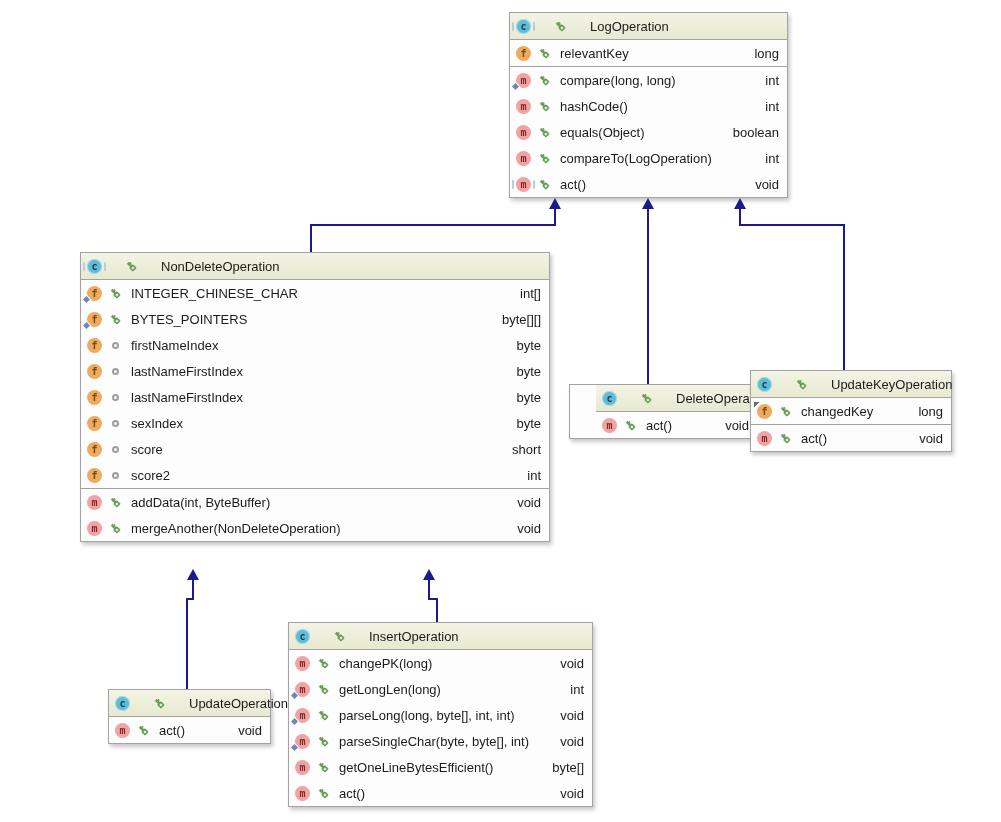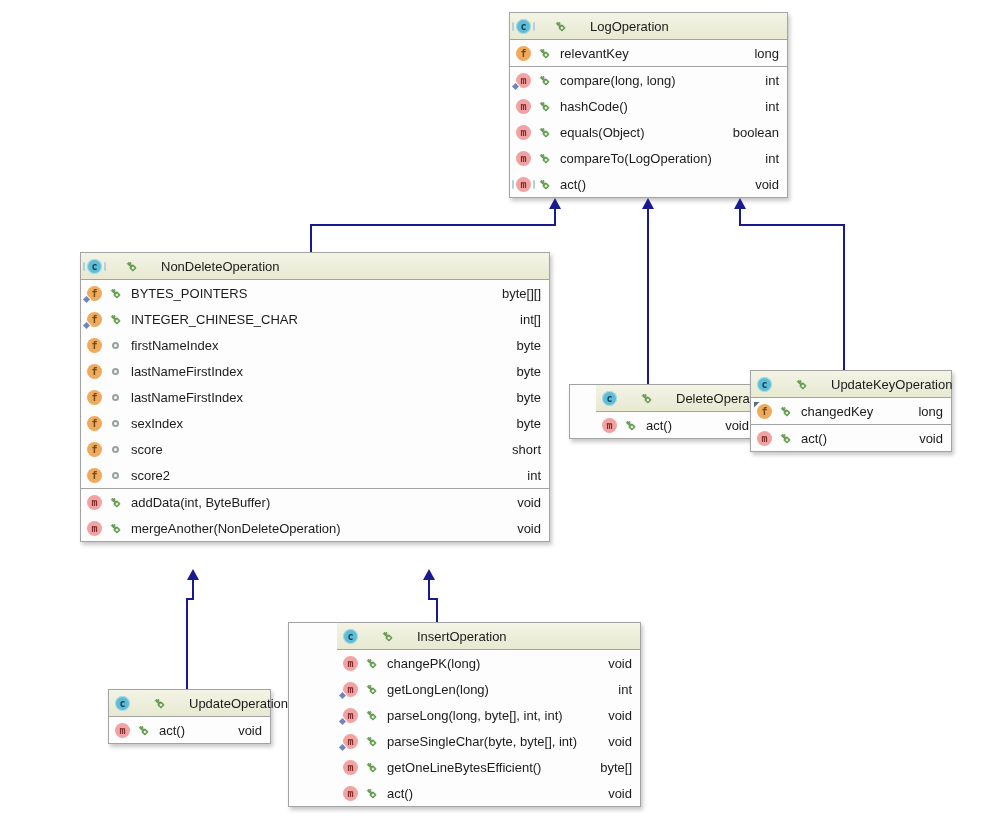--- a/index.html
+++ b/index.html
@@ -152,37 +152,37 @@
       <span class="title">NonDeleteOperation</span>
     </div>
     <div class="row">
       <span class="iwrap">
           <span class="dot f"></span>
           <span class="ov-st"></span>
         </span>
       <svg class="vis" width="11" height="11" viewBox="0 0 11 11">
           <use href="#keyicon"></use>
         </svg>
+      <span class="name">INTEGER_CHINESE_CHAR</span>
+      <span class="type">int[]</span>
+    </div>
+    <div class="row">
+      <span class="iwrap">
+          <span class="dot f"></span>
+          <span class="ov-st"></span>
+        </span>
+      <svg class="vis" width="11" height="11" viewBox="0 0 11 11">
+          <use href="#keyicon"></use>
+        </svg>
       <span class="name">BYTES_POINTERS</span>
       <span class="type">byte[][]</span>
     </div>
     <div class="row">
       <span class="iwrap">
           <span class="dot f"></span>
-          <span class="ov-st"></span>
-        </span>
-      <svg class="vis" width="11" height="11" viewBox="0 0 11 11">
-          <use href="#keyicon"></use>
-        </svg>
-      <span class="name">INTEGER_CHINESE_CHAR</span>
-      <span class="type">int[]</span>
-    </div>
-    <div class="row">
-      <span class="iwrap">
-          <span class="dot f"></span>
         </span>
       <span class="vis circ"></span>
       <span class="name">firstNameIndex</span>
       <span class="type">byte</span>
     </div>
     <div class="row">
       <span class="iwrap">
           <span class="dot f"></span>
         </span>
       <span class="vis circ"></span>
@@ -315,21 +315,21 @@
           <span class="dot m"></span>
         </span>
       <svg class="vis" width="11" height="11" viewBox="0 0 11 11">
           <use href="#keyicon"></use>
         </svg>
       <span class="name">act()</span>
       <span class="type">void</span>
     </div>
   </div>
 
-  <div class="uml-node" style="left:288px;top:622px;width:303px;padding-left:48px;">
+  <div class="uml-node" style="left:288px;top:622px;width:303px;">
     <div class="uml-header">
       <span class="iwrap">
           <span class="dot c"></span>
         </span>
       <svg class="vis" width="11" height="11" viewBox="0 0 11 11">
           <use href="#keyicon"></use>
         </svg>
       <span class="title">InsertOperation</span>
     </div>
     <div class="row">

